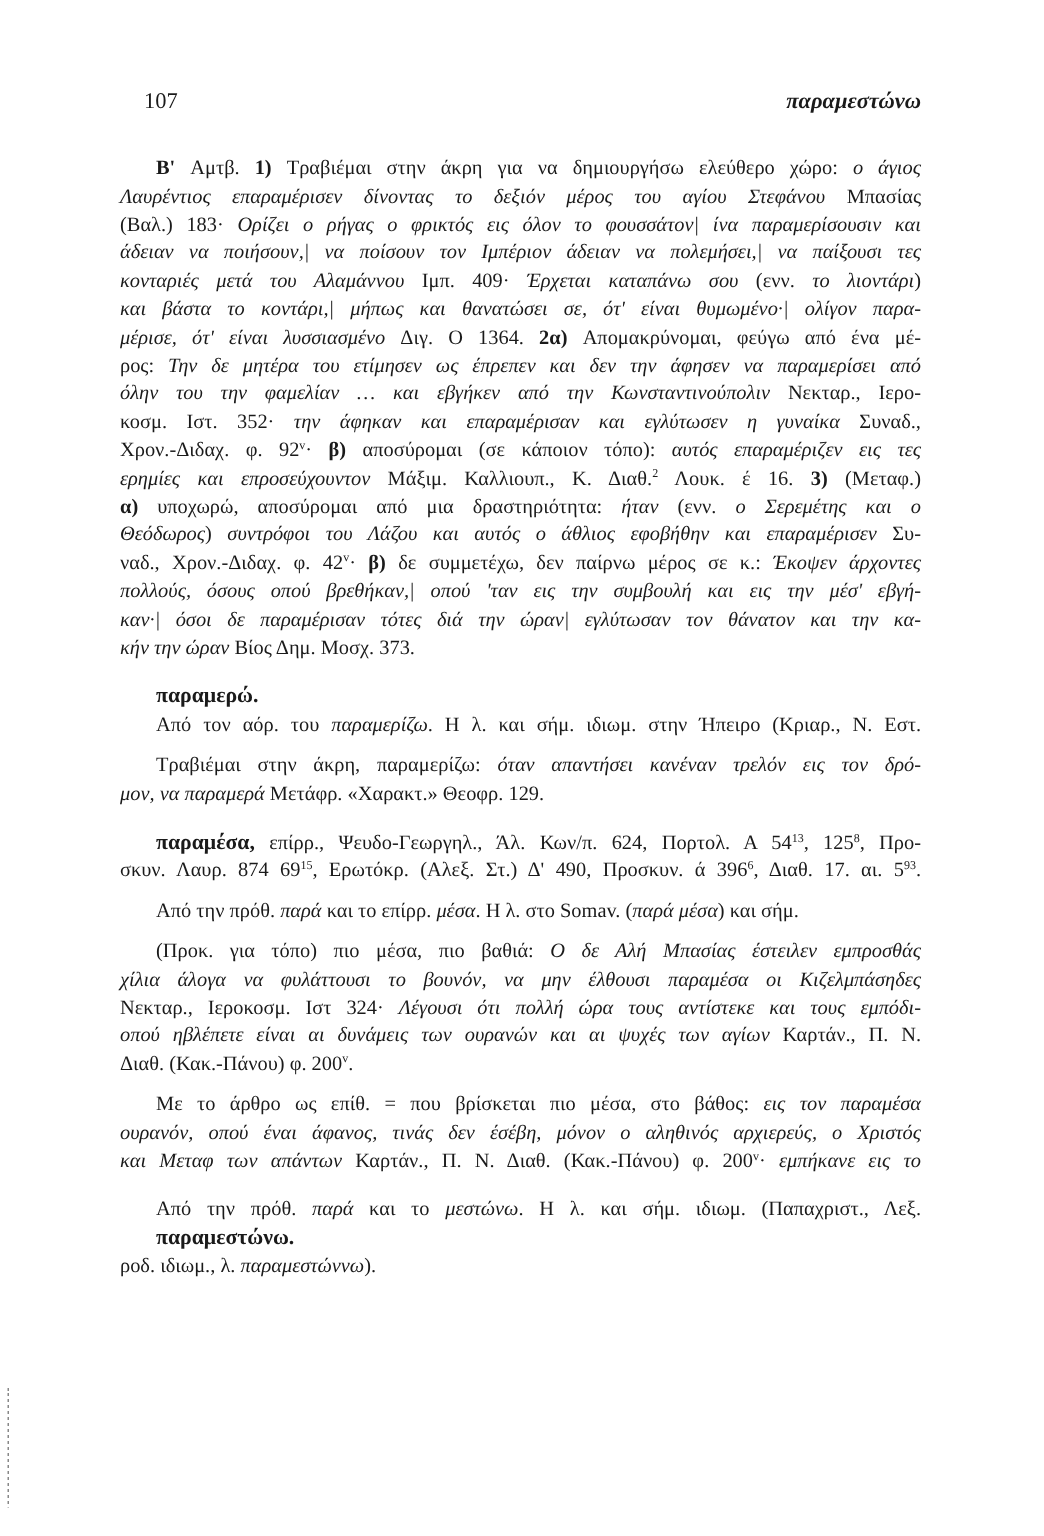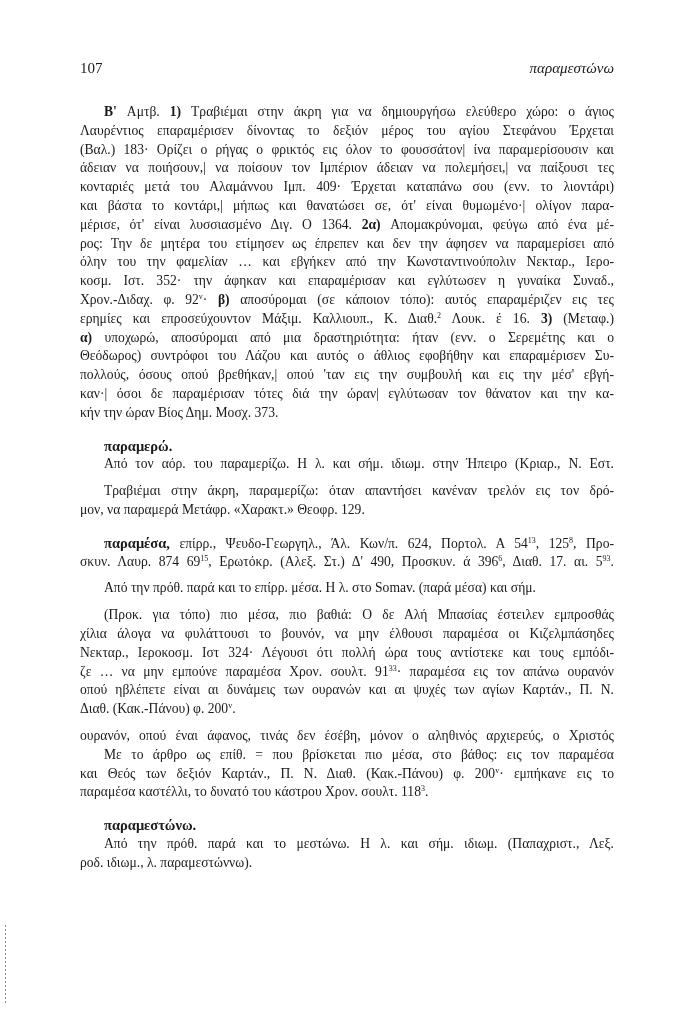--- a/index.html
+++ b/index.html
@@ -1,60 +1,61 @@
 <!DOCTYPE html>
 <html><head>
 <meta charset="utf-8">
 <style>
   html, body { margin: 0; padding: 0; background: #ffffff; }
   body { width: 696px; height: 1024px; position: relative; overflow: hidden;
          font-family: "Liberation Serif", "DejaVu Serif", serif; color: #1a1a1a; }
   .page { position: absolute; left: 0; top: 0; width: 696px; height: 1024px; }
   .header { position: absolute; top: 60px; left: 80px; right: 82px; height: 22px;
             font-size: 15px; }
-  .page-num { position: absolute; left: 0; top: 0; }
-  .running-head { position: absolute; right: 0; top: 0; font-style: italic; }
+  .page-num { position: absolute; left: 16px; top: 0; }
+  .running-head { position: absolute; right: 0; top: 0; font-style: italic; font-weight: bold; }
   .body { position: absolute; left: 80px; top: 103px; width: 534px; font-size: 13.6px; }
   .line { height: 18.8px; line-height: 18.8px; white-space: nowrap; text-align: justify;
           text-align-last: justify; }
   .line.last { text-align-last: left; }
   .line.indent { padding-left: 24px; }
-  .i { }
+  .i { font-style: italic; }
   .b { font-weight: bold; }
   sup { font-size: 8px; vertical-align: 5px; line-height: 0; }
   .gap { height: 14px; }
   .gap-small { height: 8px; }
   .lemma { font-weight: bold; font-size: 14.5px; font-family: Liberation Serif, serif; }
   .scan-mark { position: absolute; left: 5px; top: 925px; width: 1px; height: 80px;
                background: repeating-linear-gradient(#888 0 2px, transparent 2px 4px); }
 </style>
 </head>
 <body>
 
 <div class="page">
   <div class="header">
     <span class="page-num">107</span>
     <span class="running-head">παραμεστώνω</span>
   </div>
   <div class="body" id="body">
       <div>
         <div class="line indent"><span class="b">Β' </span><span>Αμτβ. </span><span class="b">1) </span><span>Τραβιέμαι στην άκρη για να δημιουργήσω ελεύθερο χώρο: </span><span class="i">ο άγιος</span></div>
-        <div class="line"><span class="i">Λαυρέντιος επαραμέρισεν δίνοντας το δεξιόν μέρος του αγίου Στεφάνου </span><span>Έρχεται</span></div>
+        <div class="line"><span class="i">Λαυρέντιος επαραμέρισεν δίνοντας το δεξιόν μέρος του αγίου Στεφάνου </span><span>Μπασίας</span></div>
         <div class="line"><span>(Βαλ.) 183· </span><span class="i">Ορίζει ο ρήγας ο φρικτός εις όλον το φουσσάτον| ίνα παραμερίσουσιν και</span></div>
         <div class="line"><span class="i">άδειαν να ποιήσουν,| να ποίσουν τον Ιμπέριον άδειαν να πολεμήσει,| να παίξουσι τες</span></div>
         <div class="line"><span class="i">κονταριές μετά του Αλαμάννου </span><span>Ιμπ. 409· </span><span class="i">Έρχεται καταπάνω σου </span><span>(ενν. </span><span class="i">το λιοντάρι</span><span>)</span></div>
         <div class="line"><span class="i">και βάστα το κοντάρι,| μήπως και θανατώσει σε, ότ' είναι θυμωμένο·| ολίγον παρα-</span></div>
         <div class="line"><span class="i">μέρισε, ότ' είναι λυσσιασμένο </span><span>Διγ. Ο 1364. </span><span class="b">2α) </span><span>Απομακρύνομαι, φεύγω από ένα μέ-</span></div>
         <div class="line"><span>ρος: </span><span class="i">Την δε μητέρα του ετίμησεν ως έπρεπεν και δεν την άφησεν να παραμερίσει από</span></div>
         <div class="line"><span class="i">όλην του την φαμελίαν … και εβγήκεν από την Κωνσταντινούπολιν </span><span>Νεκταρ., Ιερο-</span></div>
         <div class="line"><span>κοσμ. Ιστ. 352· </span><span class="i">την άφηκαν και επαραμέρισαν και εγλύτωσεν η γυναίκα </span><span>Συναδ.,</span></div>
         <div class="line"><span>Χρον.-Διδαχ. φ. 92</span><sup>v</sup><span>· </span><span class="b">β) </span><span>αποσύρομαι (σε κάποιον τόπο): </span><span class="i">αυτός επαραμέριζεν εις τες</span></div>
         <div class="line"><span class="i">ερημίες και επροσεύχουντον </span><span>Μάξιμ. Καλλιουπ., Κ. Διαθ.</span><sup>2</sup><span> Λουκ. έ 16. </span><span class="b">3) </span><span>(Μεταφ.)</span></div>
         <div class="line"><span class="b">α) </span><span>υποχωρώ, αποσύρομαι από μια δραστηριότητα: </span><span class="i">ήταν </span><span>(ενν. </span><span class="i">ο Σερεμέτης και ο</span></div>
         <div class="line"><span class="i">Θεόδωρος</span><span>) </span><span class="i">συντρόφοι του Λάζου και αυτός ο άθλιος εφοβήθην και επαραμέρισεν </span><span>Συ-</span></div>
+        <div class="line"><span>ναδ., Χρον.-Διδαχ. φ. 42</span><sup>v</sup><span>· </span><span class="b">β) </span><span>δε συμμετέχω, δεν παίρνω μέρος σε κ.: </span><span class="i">Έκοψεν άρχοντες</span></div>
         <div class="line"><span class="i">πολλούς, όσους οπού βρεθήκαν,| οπού 'ταν εις την συμβουλή και εις την μέσ' εβγή-</span></div>
         <div class="line"><span class="i">καν·| όσοι δε παραμέρισαν τότες διά την ώραν| εγλύτωσαν τον θάνατον και την κα-</span></div>
         <div class="line last"><span class="i">κήν την ώραν </span><span>Βίος Δημ. Μοσχ. 373.</span></div>
       </div>
       <div class="gap"></div>
       <div>
         <div class="line indent last"><span class="lemma">παραμερώ.</span></div>
         <div class="line indent"><span>Από τον αόρ. του </span><span class="i">παραμερίζω</span><span>. Η λ. και σήμ. ιδιωμ. στην Ήπειρο (Κριαρ., Ν. Εστ.</span></div>
       </div>
       <div class="gap-small"></div>
@@ -69,32 +70,30 @@
       </div>
       <div class="gap-small"></div>
       <div>
         <div class="line indent last"><span>Από την πρόθ. </span><span class="i">παρά</span><span> και το επίρρ. </span><span class="i">μέσα</span><span>. Η λ. στο Somav. (</span><span class="i">παρά μέσα</span><span>) και σήμ.</span></div>
       </div>
       <div class="gap-small"></div>
       <div>
         <div class="line indent"><span>(Προκ. για τόπο) πιο μέσα, πιο βαθιά: </span><span class="i">Ο δε Αλή Μπασίας έστειλεν εμπροσθάς</span></div>
         <div class="line"><span class="i">χίλια άλογα να φυλάττουσι το βουνόν, να μην έλθουσι παραμέσα οι Κιζελμπάσηδες</span></div>
         <div class="line"><span>Νεκταρ., Ιεροκοσμ. Ιστ 324· </span><span class="i">Λέγουσι ότι πολλή ώρα τους αντίστεκε και τους εμπόδι-</span></div>
-        <div class="line"><span class="i">ζε … να μην εμπούνε παραμέσα </span><span>Χρον. σουλτ. 91</span><sup>33</sup><span>· </span><span class="i">παραμέσα εις τον απάνω ουρανόν</span></div>
         <div class="line"><span class="i">οπού ηβλέπετε είναι αι δυνάμεις των ουρανών και αι ψυχές των αγίων </span><span>Καρτάν., Π. Ν.</span></div>
         <div class="line last"><span>Διαθ. (Κακ.-Πάνου) φ. 200</span><sup>v</sup><span>.</span></div>
       </div>
       <div class="gap-small"></div>
       <div>
+        <div class="line indent"><span>Με το άρθρο ως επίθ. = που βρίσκεται πιο μέσα, στο βάθος: </span><span class="i">εις τον παραμέσα</span></div>
         <div class="line"><span class="i">ουρανόν, οπού έναι άφανος, τινάς δεν έσέβη, μόνον ο αληθινός αρχιερεύς, ο Χριστός</span></div>
-        <div class="line indent"><span>Με το άρθρο ως επίθ. = που βρίσκεται πιο μέσα, στο βάθος: </span><span class="i">εις τον παραμέσα</span></div>
-        <div class="line"><span class="i">και Θεός των δεξιόν </span><span>Καρτάν., Π. Ν. Διαθ. (Κακ.-Πάνου) φ. 200</span><sup>v</sup><span>· </span><span class="i">εμπήκανε εις το</span></div>
-        <div class="line last"><span class="i">παραμέσα καστέλλι, το δυνατό του κάστρου </span><span>Χρον. σουλτ. 118</span><sup>3</sup><span>.</span></div>
+        <div class="line"><span class="i">και Μεταφ των απάντων </span><span>Καρτάν., Π. Ν. Διαθ. (Κακ.-Πάνου) φ. 200</span><sup>v</sup><span>· </span><span class="i">εμπήκανε εις το</span></div>
       </div>
       <div class="gap"></div>
       <div>
+        <div class="line indent"><span>Από την πρόθ. </span><span class="i">παρά</span><span> και το </span><span class="i">μεστώνω</span><span>. Η λ. και σήμ. ιδιωμ. (Παπαχριστ., Λεξ.</span></div>
         <div class="line indent last"><span class="lemma">παραμεστώνω.</span></div>
-        <div class="line indent"><span>Από την πρόθ. </span><span class="i">παρά</span><span> και το </span><span class="i">μεστώνω</span><span>. Η λ. και σήμ. ιδιωμ. (Παπαχριστ., Λεξ.</span></div>
         <div class="line last"><span>ροδ. ιδιωμ., λ. </span><span class="i">παραμεστώννω</span><span>).</span></div>
       </div>
     </div>
   <div class="scan-mark"></div>
 </div>
 
 </body></html>

